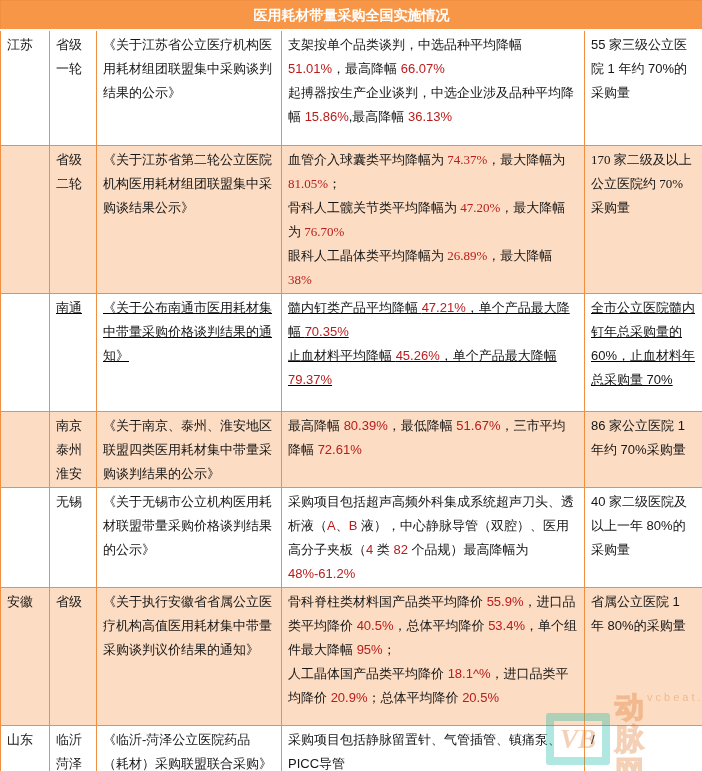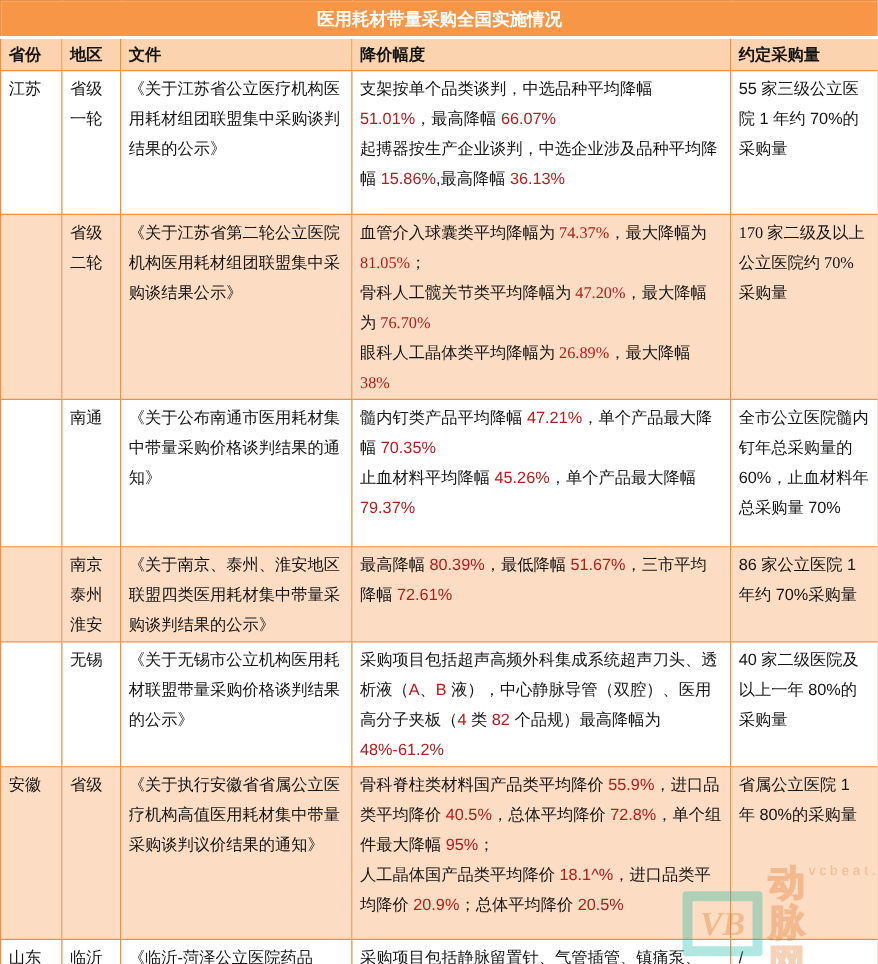--- a/index.html
+++ b/index.html
@@ -57,27 +57,20 @@
     <col style="width:49px">
     <col style="width:47px">
     <col style="width:185px">
     <col style="width:303px">
     <col style="width:118px">
   </colgroup>
   <thead>
     <tr>
       <td class="title-cell" colspan="5">医用耗材带量采购全国实施情况</td>
     </tr>
-    <tr class="head-row">
-      <th>省份</th>
-      <th>地区</th>
-      <th>文件</th>
-      <th>降价幅度</th>
-      <th>约定采购量</th>
-    </tr>
   </thead>
   <tbody>
       <tr style="height: 115px;">
         <td>江苏</td>
         <td>省级一轮</td>
         <td>
           <p><span>《关于江苏省公立医疗机构医用耗材组团联盟集中采购谈判结果的公示》</span></p>
         </td>
         <td>
           <p><span>支架按单个品类谈判，中选品种平均降幅 </span><span class="num">51.01%</span><span>，最高降幅 </span><span class="num">66.07%</span></p>
@@ -91,21 +84,21 @@
         <td>
           <p><span>《关于江苏省第二轮公立医院机构医用耗材组团联盟集中采购谈结果公示》</span></p>
         </td>
         <td>
           <p><span>血管介入球囊类平均降幅为 </span><span class="num">74.37%</span><span>，最大降幅为 </span><span class="num">81.05%</span><span>；</span></p>
           <p><span>骨科人工髋关节类平均降幅为 </span><span class="num">47.20%</span><span>，最大降幅为 </span><span class="num">76.70%</span></p>
           <p><span>眼科人工晶体类平均降幅为 </span><span class="num">26.89%</span><span>，最大降幅 </span><span class="num">38%</span></p>
         </td>
         <td>170 家二级及以上公立医院约 70%采购量</td>
       </tr>
-      <tr style="height: 118px;">
+      <tr style="height: 118px; text-decoration: underline;">
         <td></td>
         <td>南通</td>
         <td>
           <p><span>《关于公布南通市医用耗材集中带量采购价格谈判结果的通知》</span></p>
         </td>
         <td>
           <p><span>髓内钉类产品平均降幅 </span><span class="num">47.21%</span><span>，单个产品最大降幅 </span><span class="num">70.35%</span></p>
           <p><span>止血材料平均降幅 </span><span class="num">45.26%</span><span>，单个产品最大降幅 </span><span class="num">79.37%</span></p>
         </td>
         <td>全市公立医院髓内钉年总采购量的 60%，止血材料年总采购量 70%</td>
@@ -132,21 +125,21 @@
         </td>
         <td>40 家二级医院及以上一年 80%的采购量</td>
       </tr>
       <tr class="alt" style="height: 138px;">
         <td>安徽</td>
         <td>省级</td>
         <td>
           <p><span>《关于执行安徽省省属公立医疗机构高值医用耗材集中带量采购谈判议价结果的通知》</span></p>
         </td>
         <td>
-          <p><span>骨科脊柱类材料国产品类平均降价 </span><span class="num">55.9%</span><span>，进口品类平均降价 </span><span class="num">40.5%</span><span>，总体平均降价 </span><span class="num">72.8%</span><span>，单个组件最大降幅 </span><span class="num">95%</span><span>；</span></p>
+          <p><span>骨科脊柱类材料国产品类平均降价 </span><span class="num">55.9%</span><span>，进口品类平均降价 </span><span class="num">40.5%</span><span>，总体平均降价 </span><span class="num">53.4%</span><span>，单个组件最大降幅 </span><span class="num">95%</span><span>；</span></p>
           <p><span>人工晶体国产品类平均降价 </span><span class="num">18.1^%</span><span>，进口品类平均降价 </span><span class="num">20.9%</span><span>；总体平均降价 </span><span class="num">20.5%</span></p>
         </td>
         <td>省属公立医院 1 年 80%的采购量</td>
       </tr>
       <tr style="height: 36px;">
         <td>山东</td>
         <td>临沂菏泽</td>
         <td>
           <p><span>《临沂-菏泽公立医院药品（耗材）采购联盟联合采购》</span></p>
         </td>

